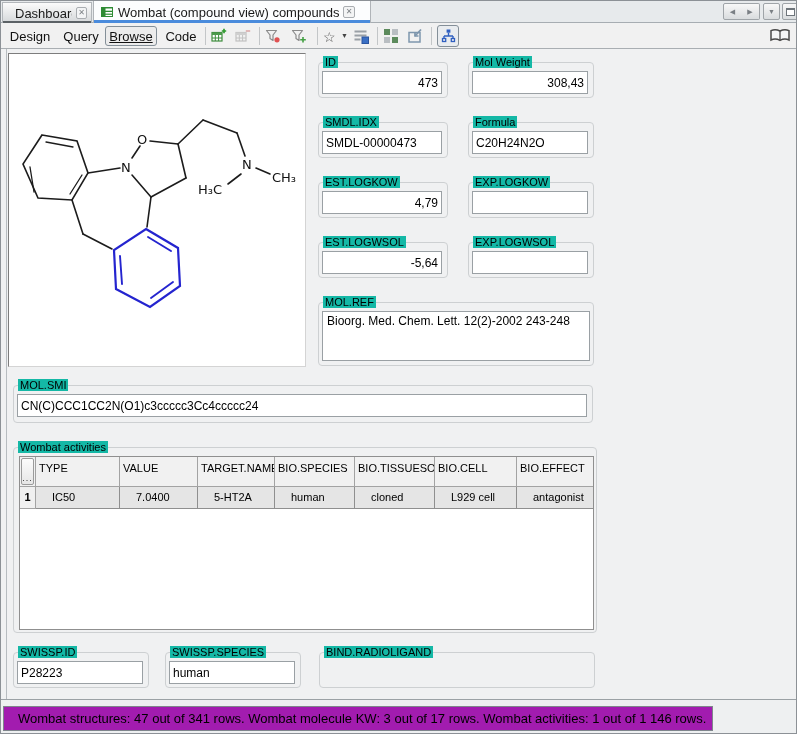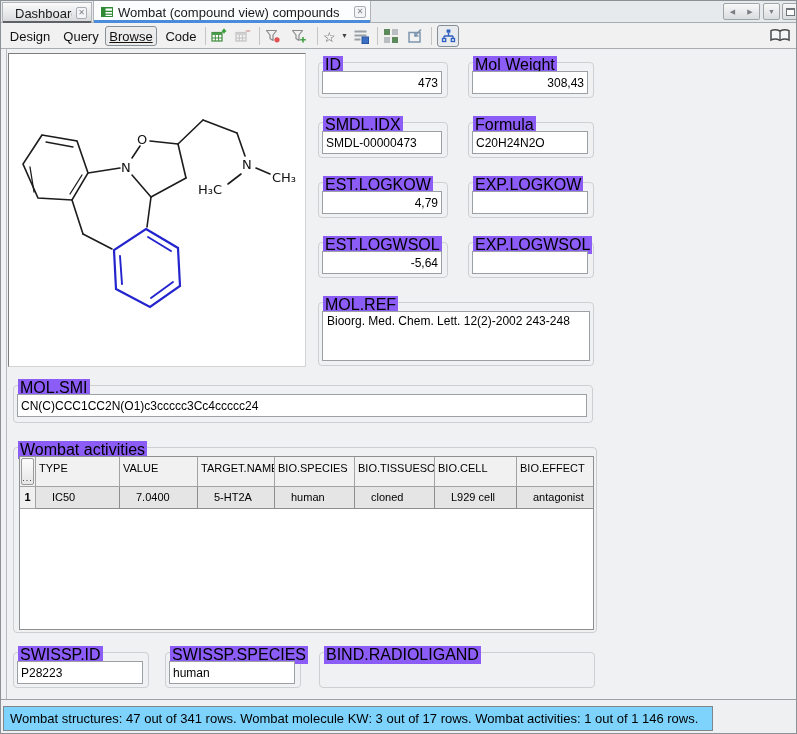--- a/index.html
+++ b/index.html
@@ -11,21 +11,21 @@
   }
 
   
   .tabbar { position:absolute; left:0; top:0; width:797px; height:22px;
             background:#e7eaec; border-bottom:1px solid #a7adb2; }
   .tab { position:absolute; top:1px; height:21px; display:flex; align-items:center;
          font-size:13px; color:#1a1a1a; cursor:default; }
   .tab-inactive { left:1px; width:90px; padding:0 4px 0 8px;
     background:linear-gradient(#fbfbfb,#d4d7d9); border:1px solid #b2b6ba; border-bottom:none; }
   .tab-inactive::after { content:""; position:absolute; left:0; right:0; bottom:0; height:2px; background:#5c6266; }
-  .tab-active { left:92px; top:0; height:22px; width:278px; padding:0 4px 0 6px;
+  .tab-active { left:92px; top:0; height:22px; width:278px; padding:0 15px 0 6px;
     background:#fcfdfe; border-left:1px solid #b0b4b8; border-right:1px solid #b0b4b8; }
   .tab-active::after { content:""; position:absolute; left:0; right:0; bottom:0; height:3px; background:#4a8bdc; }
   .tab-label { flex:1 1 auto; white-space:nowrap; overflow:hidden; margin:0 4px; }
   .close-box { width:12px; height:12px; border:1px solid #a9adb1; border-radius:2px;
     font-size:8px; line-height:10px; text-align:center; color:#7d8286; background:#f3f4f5; }
   .tabicon { width:14px; height:14px; flex:0 0 auto; }
 
   .winctl { position:absolute; top:2px; height:17px; background:linear-gradient(#f8f8f8,#d9dcde);
     border:1px solid #9fa4a8; border-radius:2px; font-size:7px; color:#7a7f84;
     display:flex; align-items:center; justify-content:center; }
@@ -50,22 +50,22 @@
   .star-glyph { font-size:14px; color:#555; line-height:16px; }
   .caret-glyph { position:absolute; top:9px; font-size:7px; color:#444; }
 
   
   .leftline { position:absolute; left:5px; top:48px; width:1px; height:650px; background:#b7bcc0; }
 
   .molpanel { position:absolute; left:7px; top:52px; width:298px; height:314px; background:#fff;
     border:1px solid #d4d4d4; border-top-color:#7d7d7d; border-left-color:#7d7d7d; }
 
   .group { position:absolute; border:1px solid #cdd0d2; border-radius:4px; }
-  .group-label { position:absolute; top:-7px; left:4px; background:#8b5cf6; padding:0 2px;
-    font-size:16px; color:#000; white-space:nowrap;text-align:center; }
+  .group-label { position:absolute; top:-7px; left:4px; background:#14b8a6; padding:0 2px;
+    font-size:11px; color:#000; white-space:nowrap;text-align:center; }
   .field-input { position:absolute; left:3px; top:8px; height:23px; width:calc(100% - 8px);
     border:1px solid #9aa0a4; background:#fff; font-family:"Liberation Sans",sans-serif;
     font-size:12px; color:#000; padding:0 3px; }
   .field-input.num { text-align:right; }
   .field-area { position:absolute; left:3px; top:8px; right:3px; bottom:4px;
     border:1px solid #9aa0a4; background:#fff; font-size:12px; color:#000; padding:2px 4px;
     overflow:hidden; }
 
   
   .table-wrap { position:absolute; left:5px; top:8px; width:575px; height:174px;
@@ -81,22 +81,22 @@
     font-family:"Liberation Sans",sans-serif; letter-spacing:1px; }
   .rownum { width:16px; height:22px; background:#f0f0f0; border-right:1px solid #a3a3a3;
     border-bottom:1px solid #a3a3a3; font-size:11px; font-weight:bold; text-align:center; line-height:21px; }
   .td { height:22px; background:#e5e5e5; border-right:1px solid #8f8f8f; border-bottom:1px solid #8f8f8f;
     font-size:11px; line-height:21px; padding-left:16px; white-space:nowrap; overflow:hidden; }
 
   
   .statusbar { position:absolute; left:0; top:698px; width:797px; height:36px;
     background:#eef0f1; border-top:1px solid #9ba1a5; }
   .status-box { position:absolute; left:2px; top:6px; width:710px; height:25px;
-    background:#7dd3fc; border:1px solid #7f868c; font-size:13px; color:#000;
-    display:flex; align-items:center; padding-left:6px; white-space:nowrap; }
+    background:#a21caf; border:1px solid #7f868c; font-size:13px; color:#000;
+    display:flex; align-items:center; padding-left:14px; white-space:nowrap; }
 
   svg text { font-family:"DejaVu Sans", sans-serif; }
 </style>
 </head>
 <body>
 
 <div id="window">
 
   <div class="tabbar">
     <div class="tab tab-inactive">

